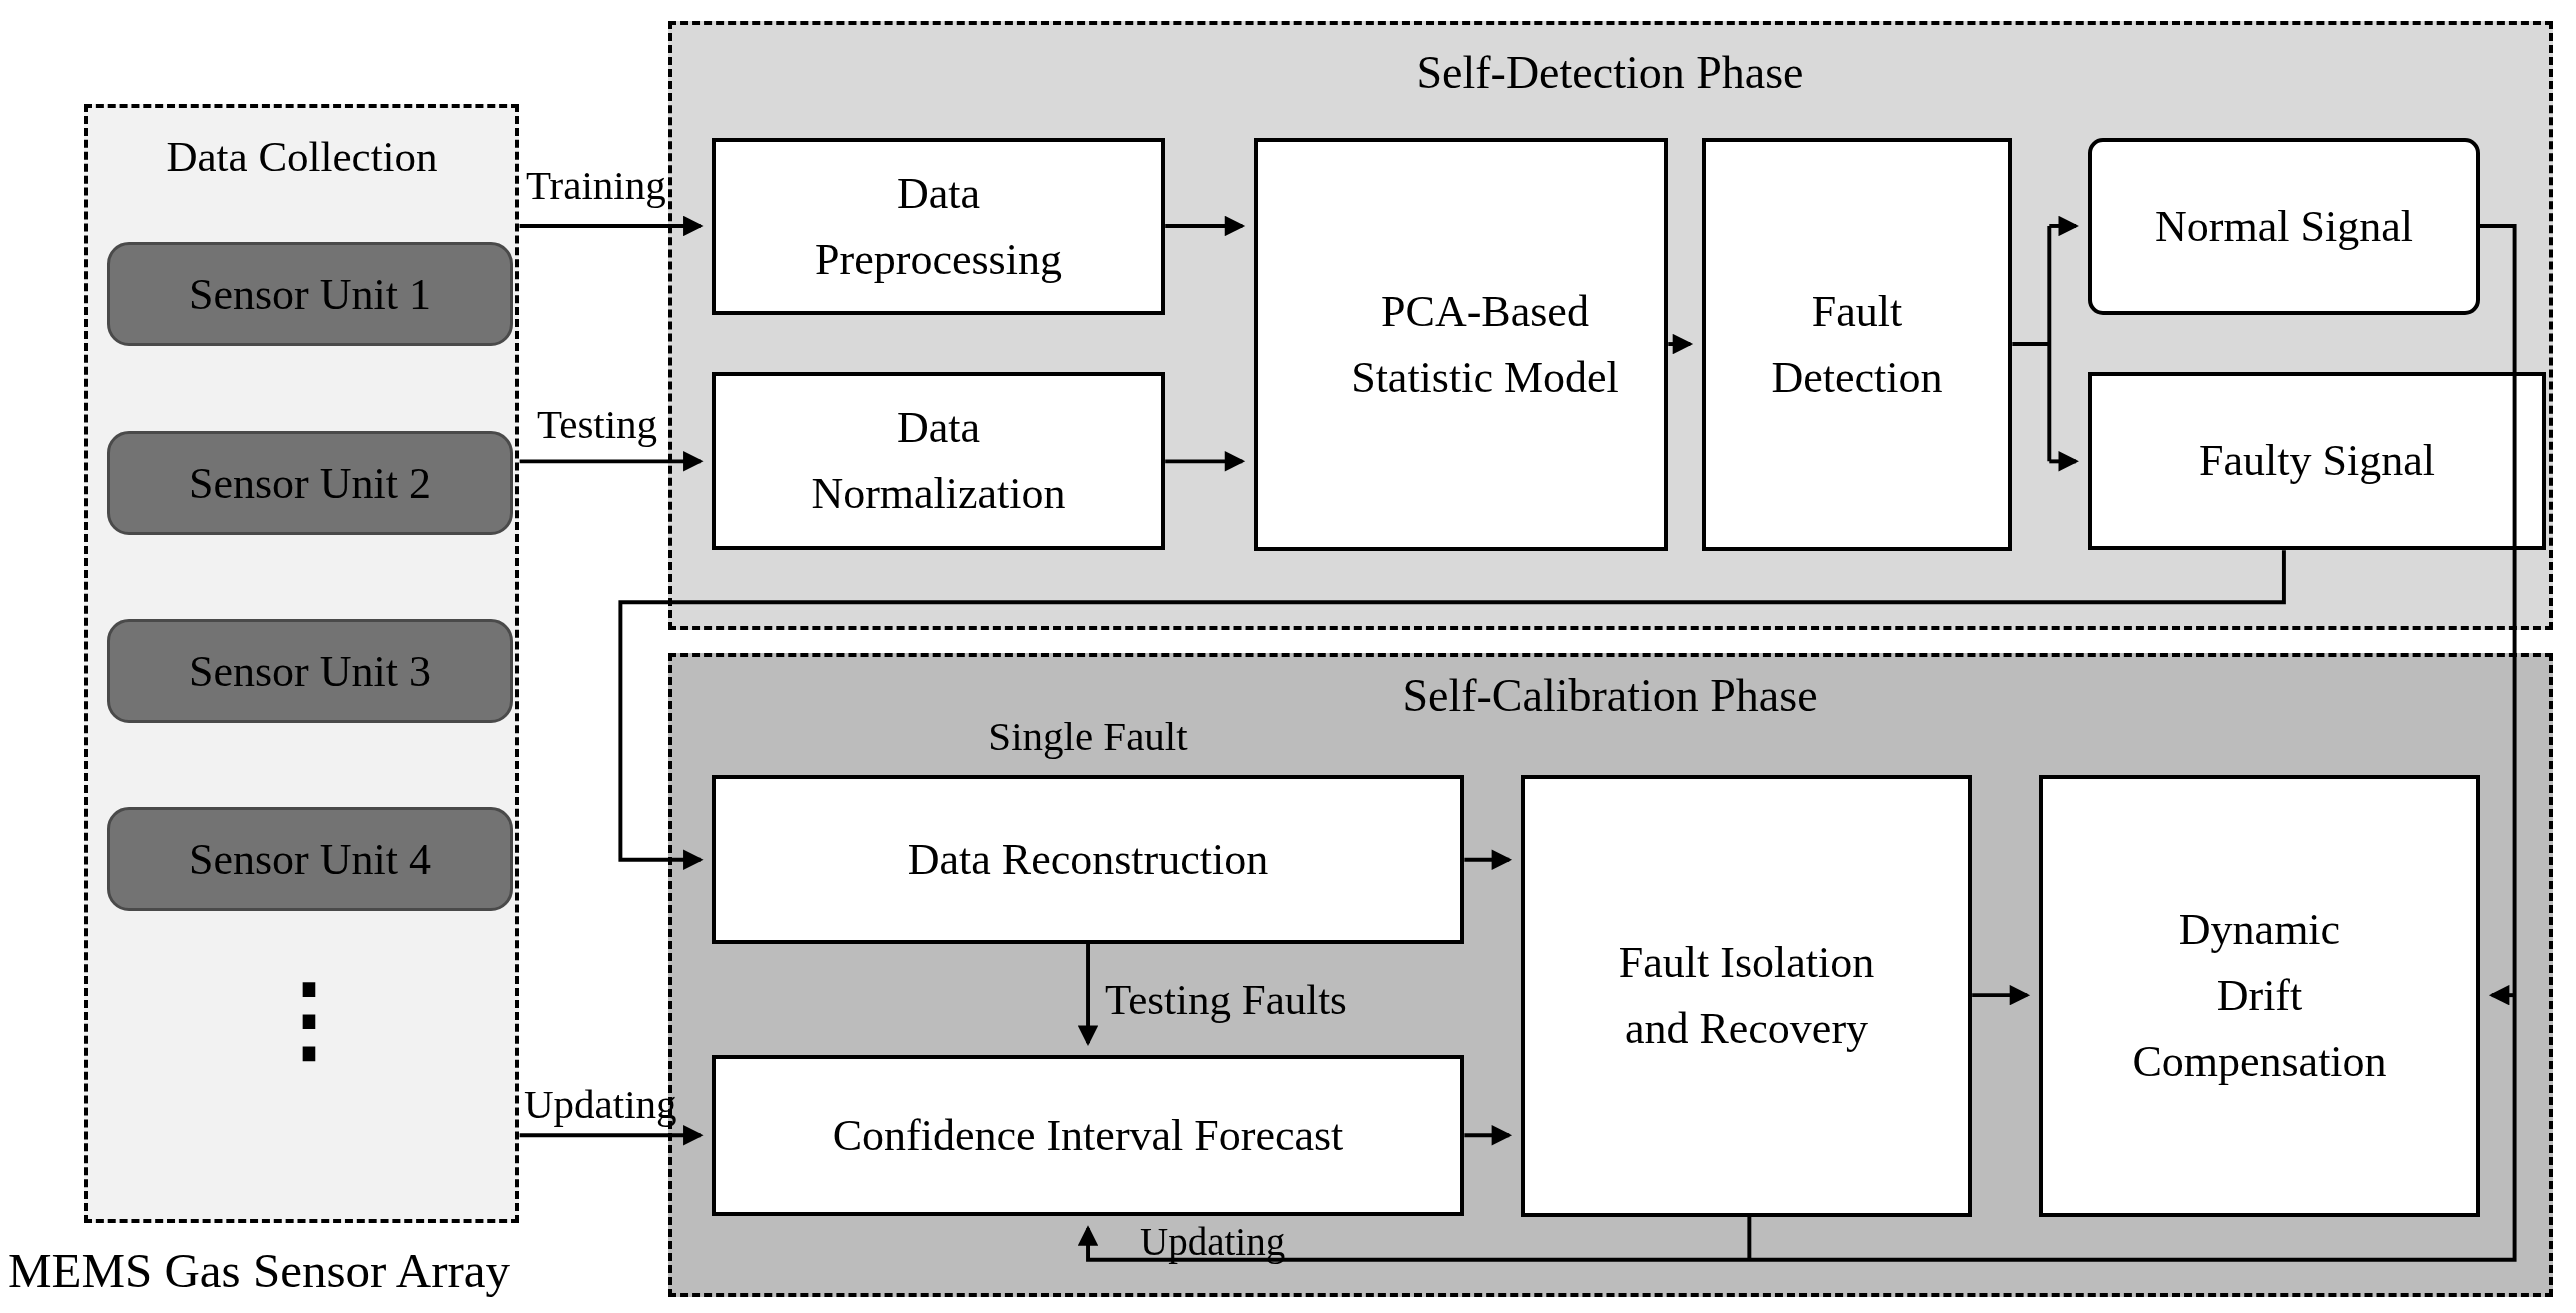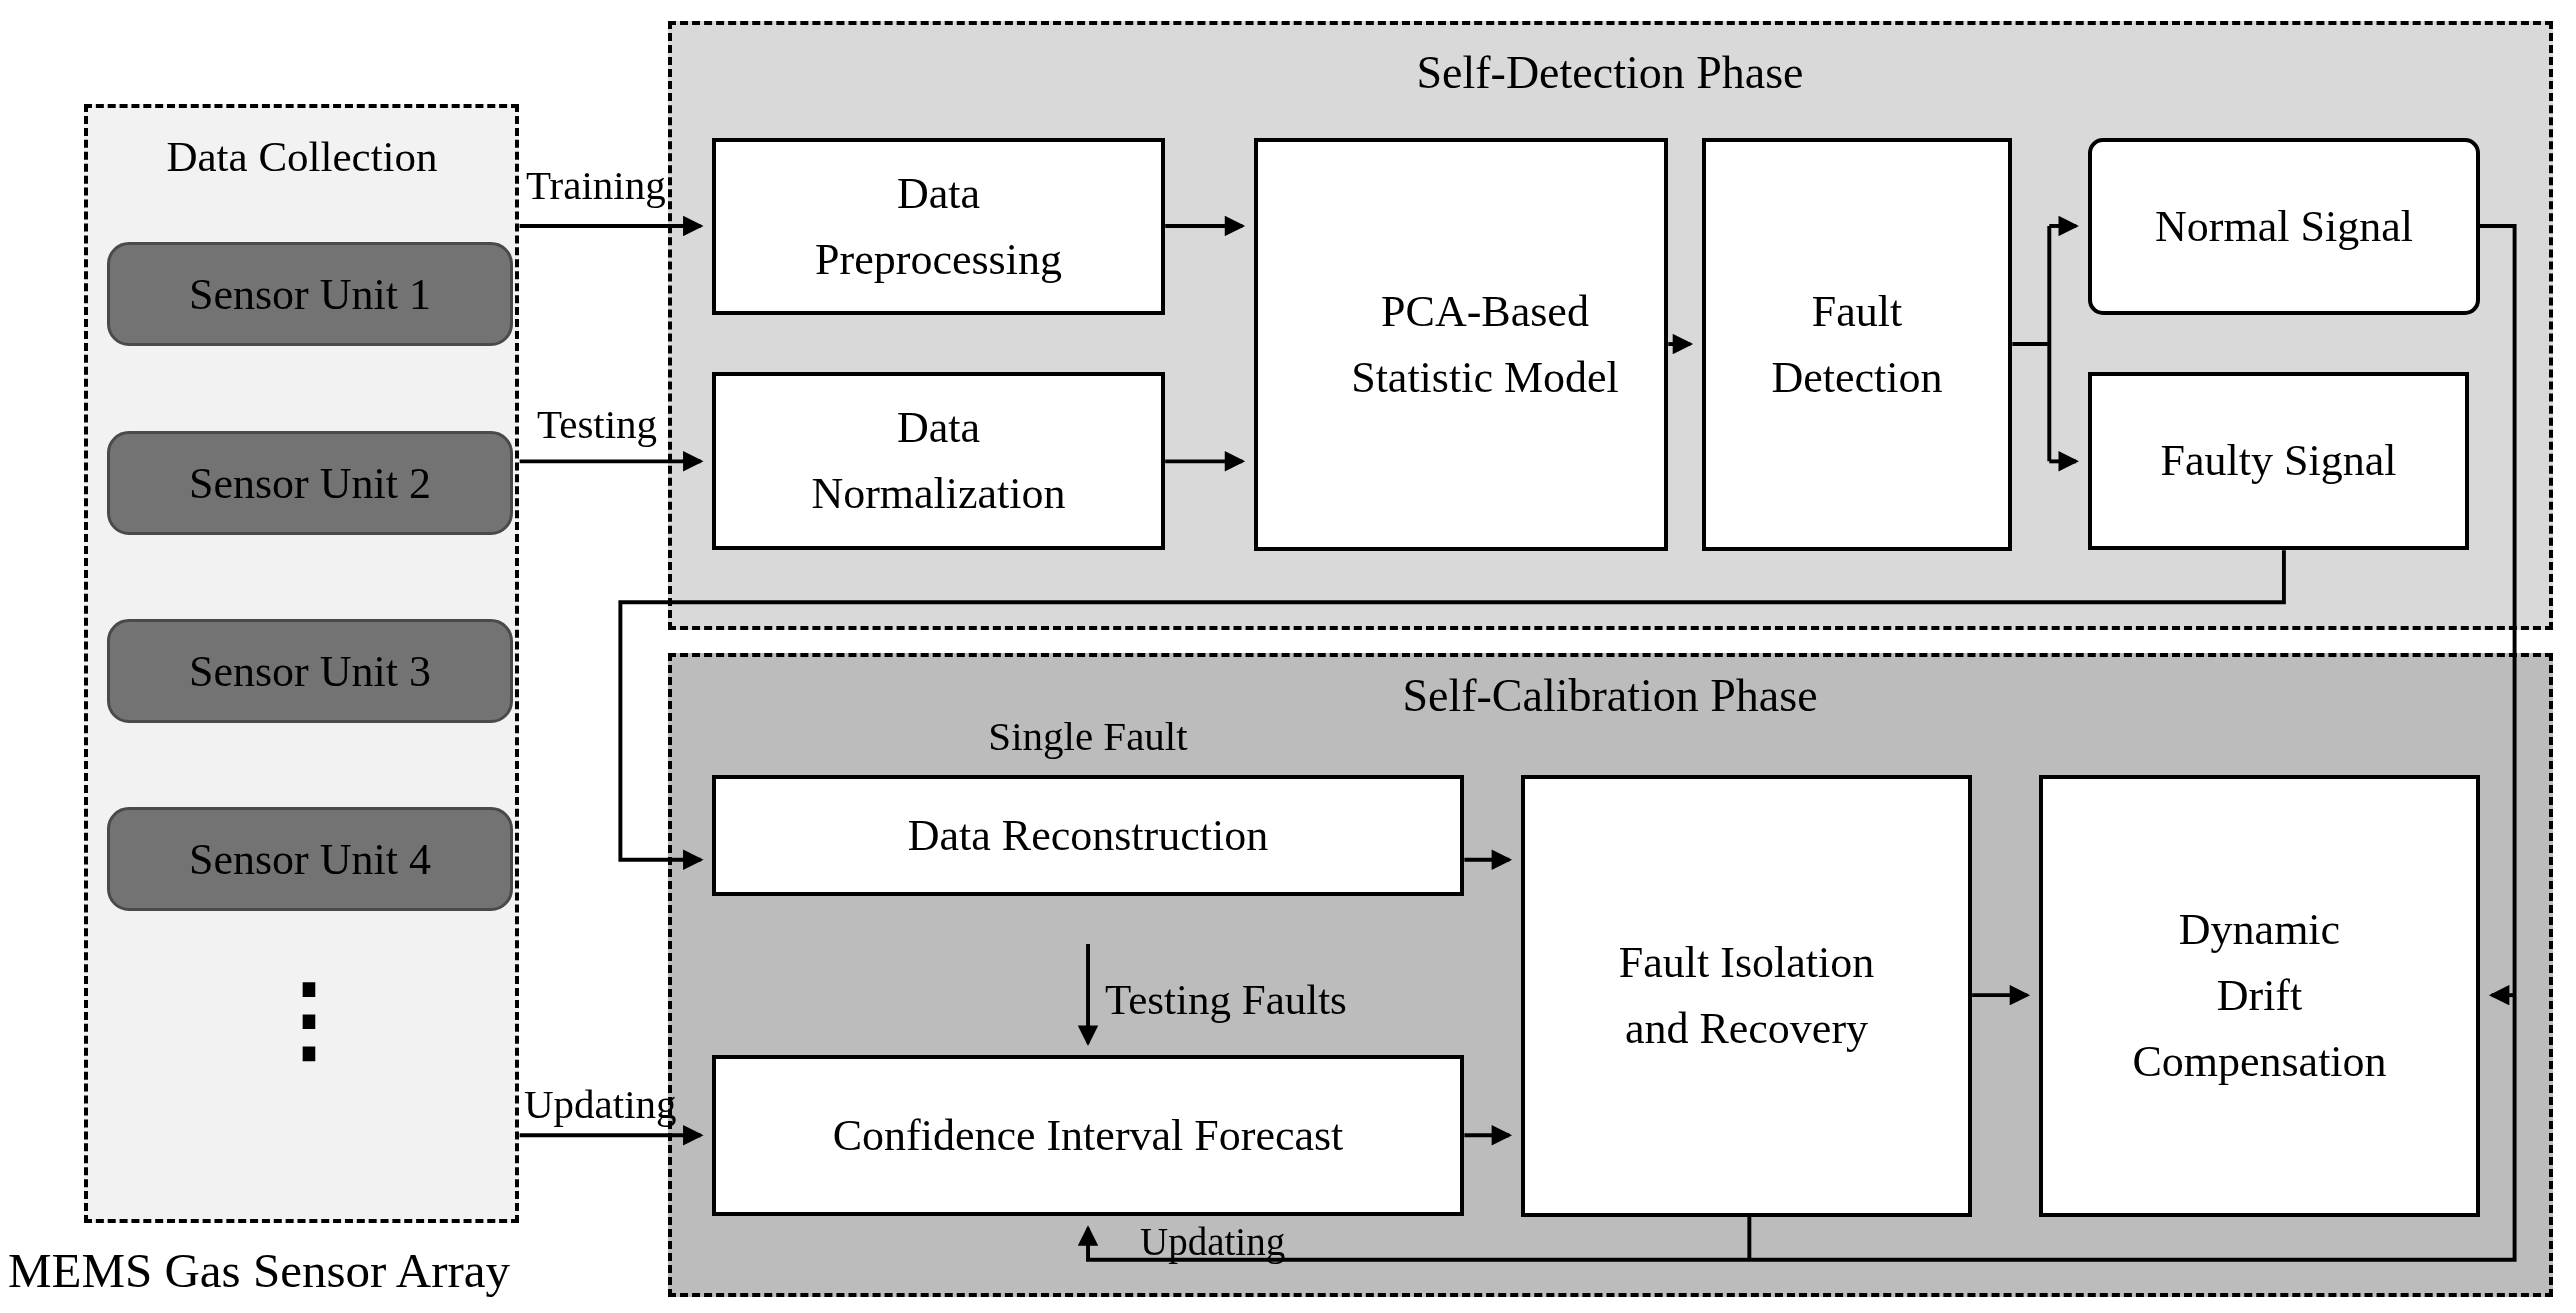--- a/index.html
+++ b/index.html
@@ -52,23 +52,23 @@
 
 <div class="pbox" style="left:712px;top:138px;width:453px;height:177px;">Data
 Preprocessing</div>
 <div class="pbox" style="left:712px;top:372px;width:453px;height:178px;">Data
 Normalization</div>
 <div class="pbox" style="left:1254px;top:138px;width:414px;height:413px;padding-left:48px;">PCA-Based
 Statistic Model</div>
 <div class="pbox" style="left:1702px;top:138px;width:310px;height:413px;">Fault
 Detection</div>
 <div class="pbox" style="left:2088px;top:138px;width:392px;height:177px;border-radius:15px;">Normal Signal</div>
-<div class="pbox" style="left:2088px;top:372px;width:381px;height:178px;">Faulty Signal</div>
+<div class="pbox" style="left:2088px;top:372px;width:458px;height:178px;">Faulty Signal</div>
 
-<div class="pbox" style="left:712px;top:775px;width:752px;height:121px;">Data Reconstruction</div>
+<div class="pbox" style="left:712px;top:775px;width:752px;height:169px;">Data Reconstruction</div>
 <div class="pbox" style="left:712px;top:1055px;width:752px;height:161px;">Confidence Interval Forecast</div>
 <div class="pbox" style="left:1521px;top:775px;width:451px;height:442px;">Fault Isolation
 and Recovery</div>
 <div class="pbox" style="left:2039px;top:775px;width:441px;height:442px;">Dynamic
 Drift
 Compensation</div>
 
 <div class="lbl" style="left:526px;top:161px;">Training</div>
 <div class="lbl" style="left:537px;top:400px;">Testing</div>
 <div class="lbl" style="left:524px;top:1080px;">Updating</div>

